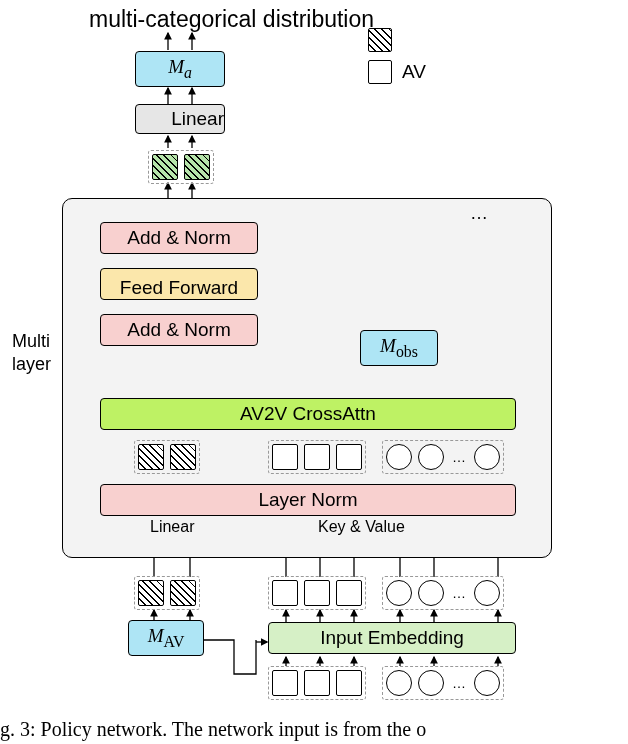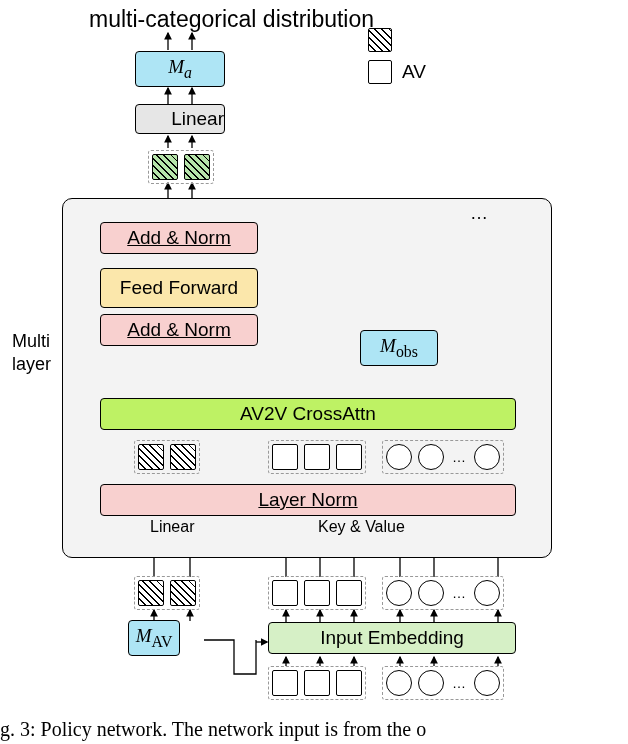--- a/index.html
+++ b/index.html
@@ -17,21 +17,21 @@
   .box {
     border: 1.4px solid #000;
     border-radius: 4px;
     display: flex;
     align-items: center;
     justify-content: center;
     font-size: 19px;
   }
   .cyan { background: #aee5f5; }
   .grey { background: #e6e6e6; }
-  .pink { background: #f8d0cf; text-decoration: underline; }
+  .pink { background: #f8d0cf; }
   .yellow { background: #fbe7ab; }
   .orange { background: #bef264; }
   .green { background: #d6f0c6; }
   .dashed-group {
     border: 1.2px dashed #999;
     border-radius: 3px;
   }
   .token {
     width: 26px; height: 26px;
     border: 1.4px solid #000;
@@ -192,21 +192,21 @@
 </div>
 
 <div class="abs big-container" style="left:62px; top:198px; width:490px; height:360px;"></div>
 
 <div class="abs" style="left:470px; top:203px; font-size:18px;">…</div>
 
 <div class="abs box pink" style="left:100px; top:222px; width:158px; height:32px;">
   <span>Add &amp; Norm</span>
 </div>
 
-<div class="abs box yellow" style="left:100px; top:268px; width:158px; height:40px;">
+<div class="abs box yellow" style="left:100px; top:268px; width:158px; height:32px;align-items:flex-end;">
   <span>Feed Forward</span>
 </div>
 
 <div class="abs box pink" style="left:100px; top:314px; width:158px; height:32px;">
   <span>Add &amp; Norm</span>
 </div>
 
 <div class="abs box cyan" style="left:360px; top:330px; width:78px; height:36px;">
   <span class="ital"><span>M</span><sub style="font-style:normal; font-family:inherit;">obs</sub></span>
 </div>
@@ -255,21 +255,21 @@
   <span class="token"></span>
   <span class="token"></span>
 </div>
 <div class="abs dashed-group row" style="left:382px; top:576px; padding:3px; gap:6px;">
   <span class="circle"></span>
   <span class="circle"></span>
   <span style="width:18px;text-align:center;font-size:14px;">…</span>
   <span class="circle"></span>
 </div>
 
-<div class="abs box cyan" style="left:128px; top:620px; width:52px; height:36px;">
+<div class="abs box cyan" style="left:128px; top:620px; width:76px; height:36px;">
   <span class="ital"><span>M</span><sub style="font-style:normal;">AV</sub></span>
 </div>
 
 <div class="abs box green" style="left:268px; top:622px; width:248px; height:32px;">
   <span>Input Embedding</span>
 </div>
 
 <div class="abs dashed-group row" style="left:268px; top:666px; padding:3px; gap:6px;">
   <span class="token"></span>
   <span class="token"></span>

